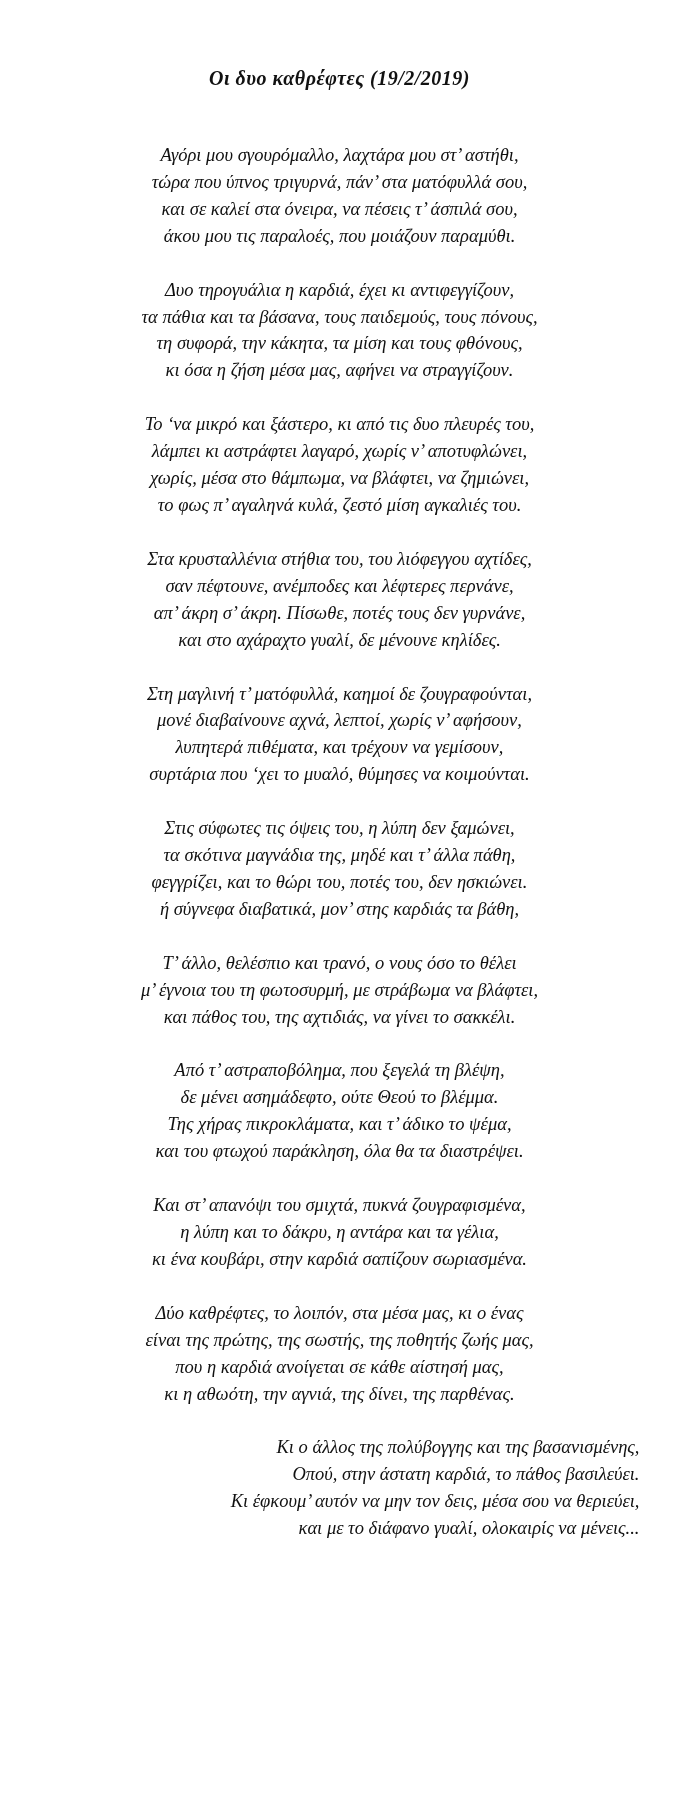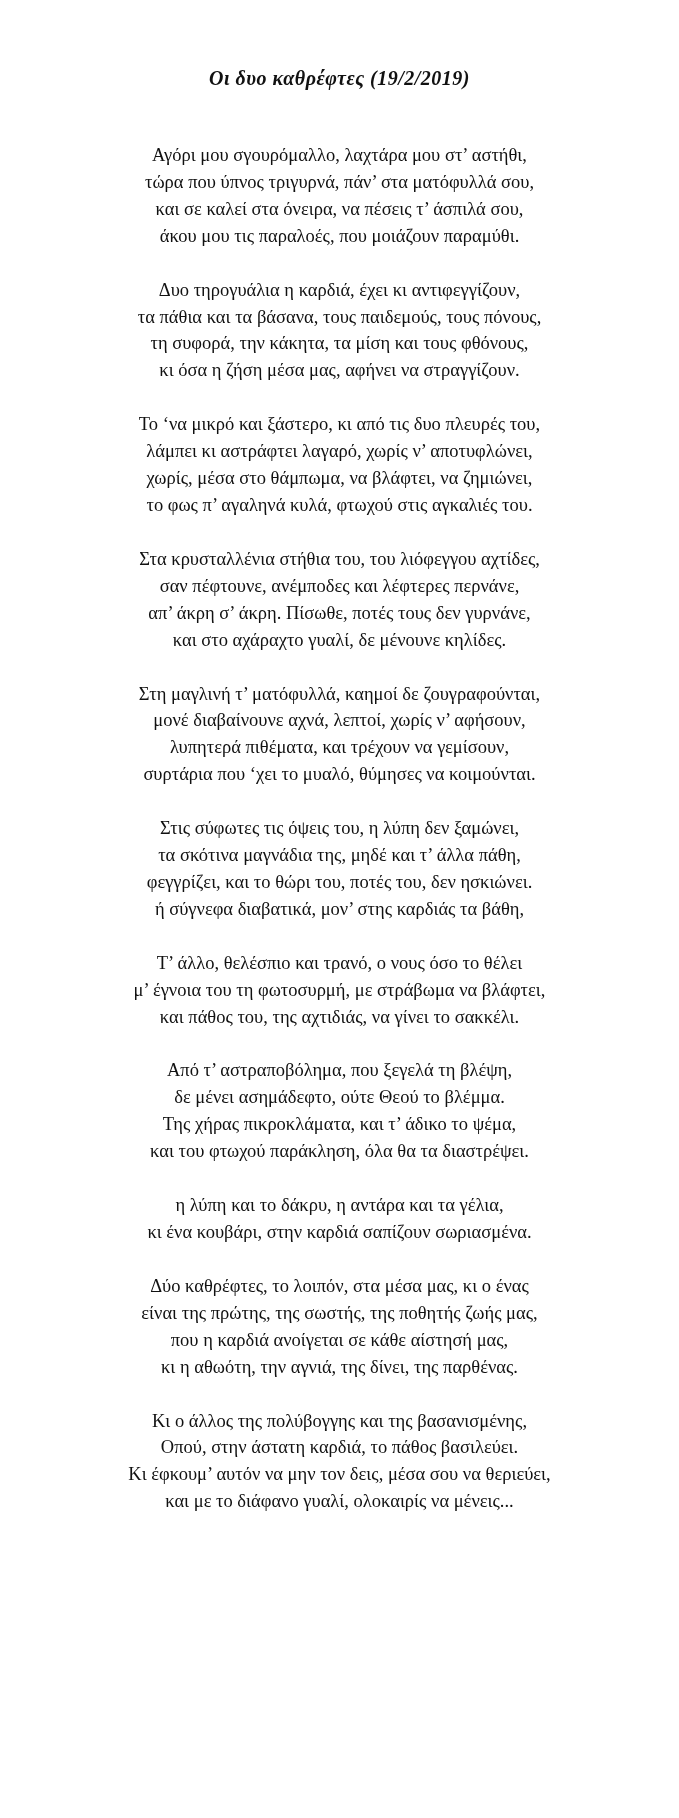--- a/index.html
+++ b/index.html
@@ -23,28 +23,30 @@
   }
   .poem-title {
     font-size: 20px;
     line-height: 24px;
     font-weight: bold;
     font-style: italic;
     margin: 0 0 52px 0;
     letter-spacing: 0.5px;
   }
   .poem {
+    font-style: italic;
     font-size: 18.5px;
   }
   .stanza {
     margin: 0 auto 27px auto;
     max-width: 600px;
   }
   .stanza:last-child {
     margin-bottom: 14px;
+    text-align: right;
   }
   .poem-line {
     line-height: 26.9px;
     white-space: nowrap;
   }
 </style>
 </head>
 <body>
 
 <div class="page">
@@ -59,21 +61,21 @@
       <div class="stanza">
         <div class="poem-line">Δυο τηρογυάλια η καρδιά, έχει κι αντιφεγγίζουν,</div>
         <div class="poem-line">τα πάθια και τα βάσανα, τους παιδεμούς, τους πόνους,</div>
         <div class="poem-line">τη συφορά, την κάκητα, τα μίση και τους φθόνους,</div>
         <div class="poem-line">κι όσα η ζήση μέσα μας, αφήνει να στραγγίζουν.</div>
       </div>
       <div class="stanza">
         <div class="poem-line">Το ‘να μικρό και ξάστερο, κι από τις δυο πλευρές του,</div>
         <div class="poem-line">λάμπει κι αστράφτει λαγαρό, χωρίς ν’ αποτυφλώνει,</div>
         <div class="poem-line">χωρίς, μέσα στο θάμπωμα, να βλάφτει, να ζημιώνει,</div>
-        <div class="poem-line">το φως π’ αγαληνά κυλά, φτωχού στις αγκαλιές του.</div>
+        <div class="poem-line">το φως π’ αγαληνά κυλά, ζεστό μίση αγκαλιές του.</div>
       </div>
       <div class="stanza">
         <div class="poem-line">Στα κρυσταλλένια στήθια του, του λιόφεγγου αχτίδες,</div>
         <div class="poem-line">σαν πέφτουνε, ανέμποδες και λέφτερες περνάνε,</div>
         <div class="poem-line">απ’ άκρη σ’ άκρη. Πίσωθε, ποτές τους δεν γυρνάνε,</div>
         <div class="poem-line">και στο αχάραχτο γυαλί, δε μένουνε κηλίδες.</div>
       </div>
       <div class="stanza">
         <div class="poem-line">Στη μαγλινή τ’ ματόφυλλά, καημοί δε ζουγραφούνται,</div>
         <div class="poem-line">μονέ διαβαίνουνε αχνά, λεπτοί, χωρίς ν’ αφήσουν,</div>
@@ -91,20 +93,21 @@
         <div class="poem-line">μ’ έγνοια του τη φωτοσυρμή, με στράβωμα να βλάφτει,</div>
         <div class="poem-line">και πάθος του, της αχτιδιάς, να γίνει το σακκέλι.</div>
       </div>
       <div class="stanza">
         <div class="poem-line">Από τ’ αστραποβόλημα, που ξεγελά τη βλέψη,</div>
         <div class="poem-line">δε μένει ασημάδεφτο, ούτε Θεού το βλέμμα.</div>
         <div class="poem-line">Της χήρας πικροκλάματα, και τ’ άδικο το ψέμα,</div>
         <div class="poem-line">και του φτωχού παράκληση, όλα θα τα διαστρέψει.</div>
       </div>
       <div class="stanza">
+        <div class="poem-line">Και στ’ απανόψι του σμιχτά, πυκνά ζουγραφισμένα,</div>
         <div class="poem-line">η λύπη και το δάκρυ, η αντάρα και τα γέλια,</div>
         <div class="poem-line">κι ένα κουβάρι, στην καρδιά σαπίζουν σωριασμένα.</div>
       </div>
       <div class="stanza">
         <div class="poem-line">Δύο καθρέφτες, το λοιπόν, στα μέσα μας, κι ο ένας</div>
         <div class="poem-line">είναι της πρώτης, της σωστής, της ποθητής ζωής μας,</div>
         <div class="poem-line">που η καρδιά ανοίγεται σε κάθε αίστησή μας,</div>
         <div class="poem-line">κι η αθωότη, την αγνιά, της δίνει, της παρθένας.</div>
       </div>
       <div class="stanza">

